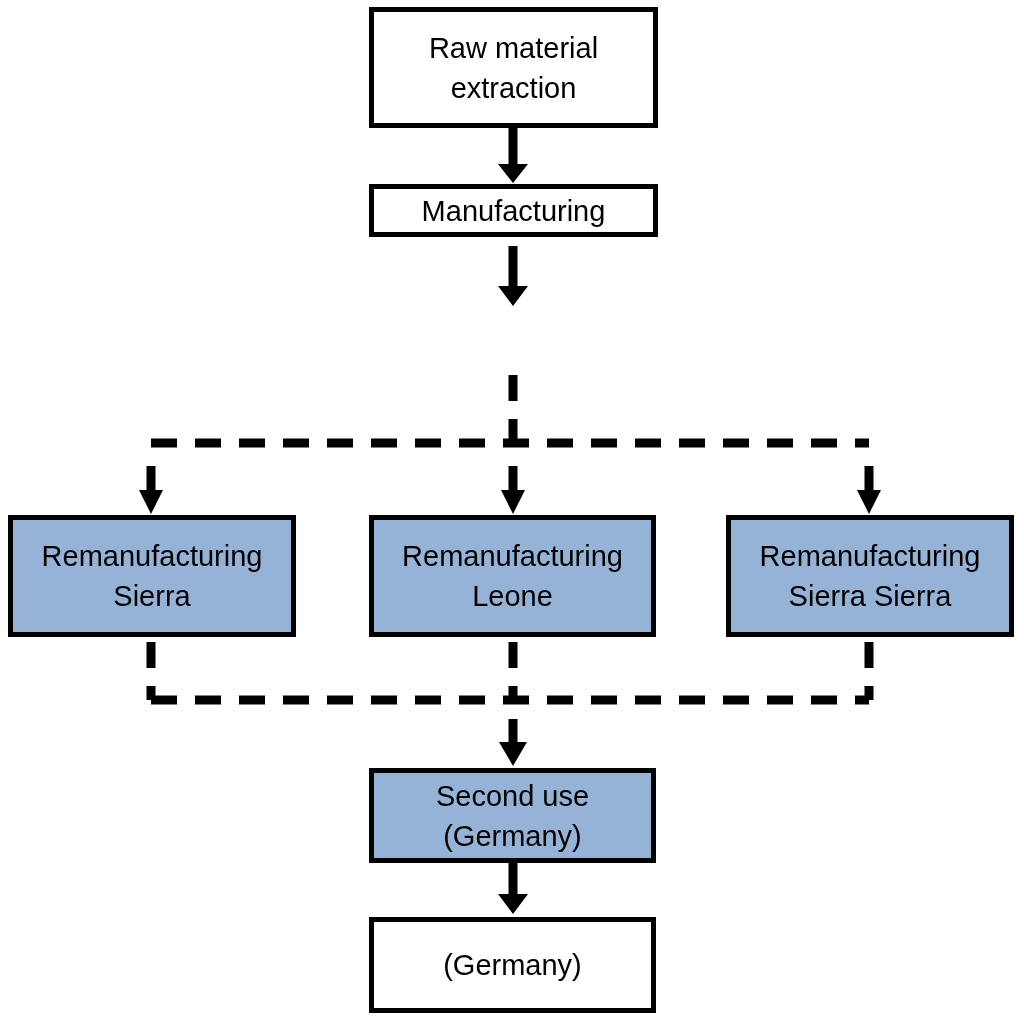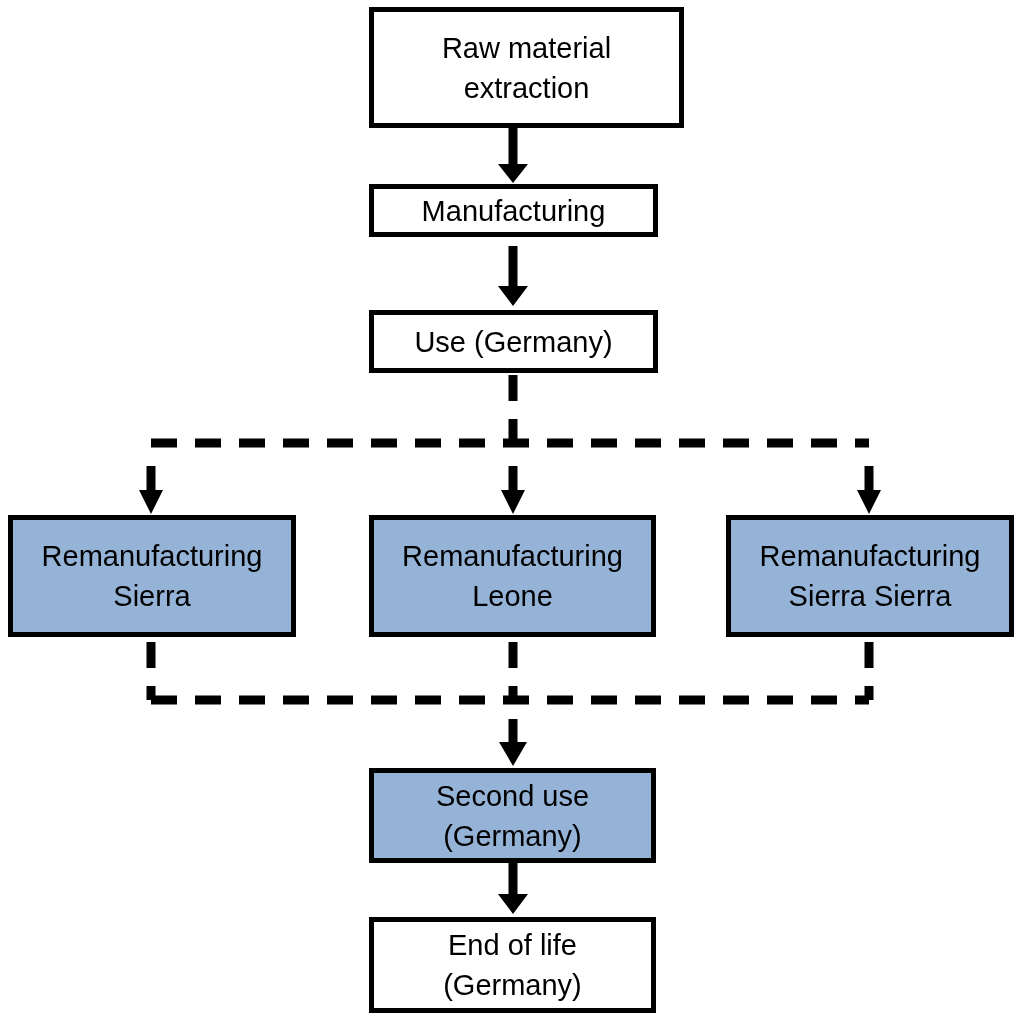--- a/index.html
+++ b/index.html
@@ -90,32 +90,29 @@
 
     <line class="dashed" x1="151" y1="700" x2="869" y2="700"></line>
 
     <line class="solid-stem" x1="513" y1="719" x2="513" y2="744"></line>
     <polygon class="head" points="499,742 527,742 513,766"></polygon>
 
     <line class="solid-stem" x1="513" y1="862" x2="513" y2="896"></line>
     <polygon class="head" points="498,894 528,894 513,914"></polygon>
   </svg>
 
-  <div class="node" style="left: 369px; top: 7px; width: 315px; height: 121px; background-color: rgb(255, 255, 255);">
+  <div class="node" style="left: 369px; top: 7px; width: 289px; height: 121px; background-color: rgb(255, 255, 255);">
     <div class="line">Raw material</div>
     <div class="line">extraction</div>
   </div>
 
   <div class="node" style="left: 369px; top: 184px; width: 289px; height: 53px; background-color: rgb(255, 255, 255);">
     <div class="line">Manufacturing</div>
   </div>
 
-  <div class="node" style="left: 369px; top: 310px; width: 289px; height: 63px; background-color: rgb(255, 255, 255);">
-    <div class="line">Use (Germany)</div>
-  </div>
 
   <div class="node" style="left: 8px; top: 515px; width: 288px; height: 122px; background-color: rgb(149, 179, 215);">
     <div class="line">Remanufacturing</div>
     <div class="line">Sierra</div>
   </div>
 
   <div class="node" style="left: 369px; top: 515px; width: 287px; height: 122px; background-color: rgb(149, 179, 215);">
     <div class="line">Remanufacturing</div>
     <div class="line">Leone</div>
   </div>
@@ -124,17 +121,16 @@
     <div class="line">Remanufacturing</div>
     <div class="line">Sierra Sierra</div>
   </div>
 
   <div class="node" style="left: 369px; top: 768px; width: 287px; height: 95px; background-color: rgb(149, 179, 215);">
     <div class="line">Second use</div>
     <div class="line">(Germany)</div>
   </div>
 
   <div class="node" style="left: 369px; top: 917px; width: 287px; height: 96px; background-color: rgb(255, 255, 255);">
-    <div class="line">End of life</div>
     <div class="line">(Germany)</div>
   </div>
 
 </div>
 
 </body></html>

